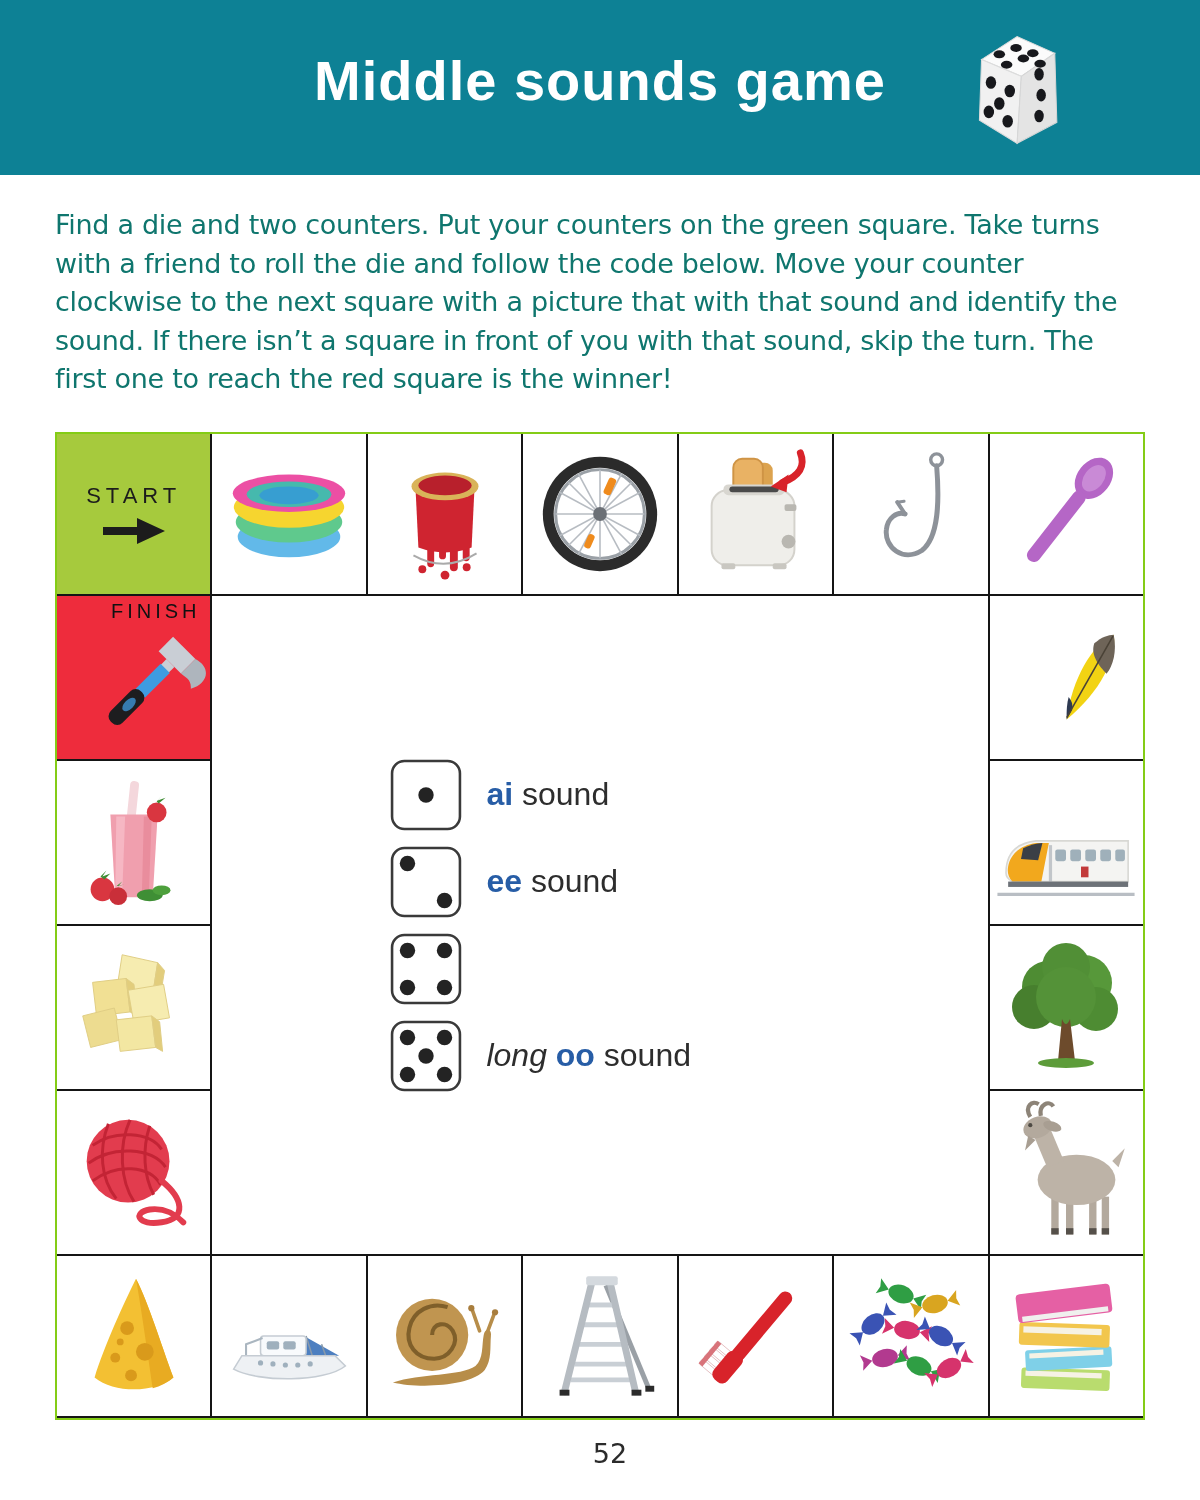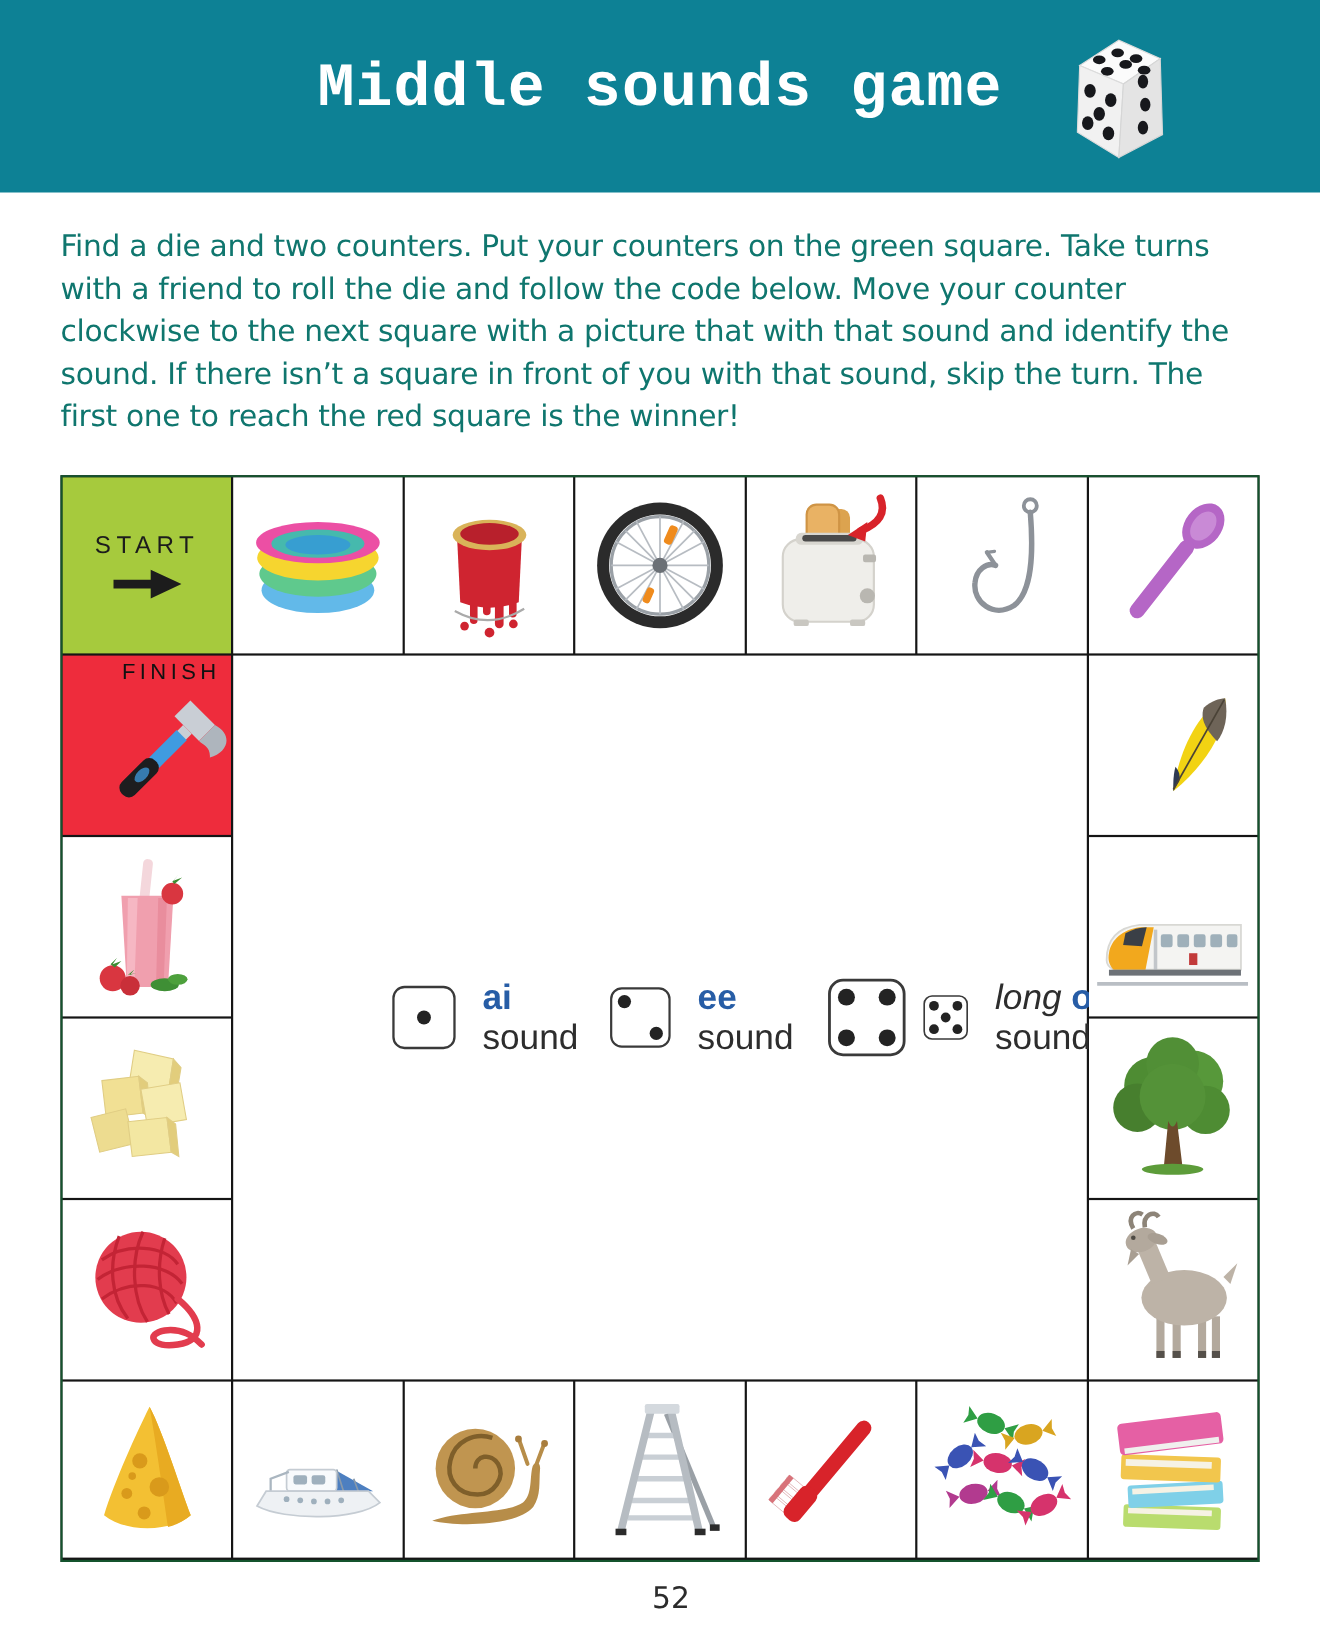--- a/index.html
+++ b/index.html
@@ -1,42 +1,42 @@
 <!DOCTYPE html>
 <html><head>
 <meta charset="utf-8">
 <style>
   * { margin:0; padding:0; box-sizing:border-box; }
   html,body { width:1200px; height:1500px; background:#ffffff; font-family:"Liberation Sans", sans-serif; }
   .page { position:relative; width:1200px; height:1500px; background:#fff; overflow:hidden; }
 
   
-  .header { position:absolute; left:0; top:0; width:1200px; height:175px; background:#0d8195;font-family:Liberation Mono, monospace; }
+  .header { position:absolute; left:0; top:0; width:1200px; height:175px; background:#0d8195; }
   .header-title { position:absolute; left:0; top:48px; width:1200px; text-align:center; color:#ffffff;
     font-size:56px; font-weight:bold; letter-spacing:1px; }
   .header-die { position:absolute; left:952px; top:24px; }
 
   
   .instructions { position:absolute; left:55px; top:206px; width:1092px; font-size:27px; line-height:38.5px;
     color:#0f766e; font-family:"DejaVu Sans", sans-serif; letter-spacing:-0.3px; }
 
   
   .board { position:absolute; left:55px; top:432px; width:1090px; height:988px;
     display:grid; grid-template-columns:repeat(7,1fr);
     grid-template-rows:160px 163px 163px 163px 163px 160px;
-    gap:2px; background:#151515; border:2px solid #14532d; }
+    gap:2px; background:#151515; border:2px solid #84cc16; }
   .cell { background:#ffffff; display:flex; align-items:center; justify-content:center; overflow:hidden; }
 
   .start { background:#a6ca3d; flex-direction:column; gap:8px; }
   .start-label { font-size:22px; letter-spacing:5px; color:#1c1c1c; }
 
   .finish { background:#ee2c3c; flex-direction:column; justify-content:flex-start; padding-top:4px; }
   .finish-label { font-size:20px; letter-spacing:4px; color:#111; }
 
-  .center { grid-column:2/7; grid-row:2/6; background:#ffffff; display:flex; 
+  .center { grid-column:2/7; grid-row:2/6; background:#ffffff; display:flex; flex-direction:column;
     justify-content:center; gap:15px; padding-left:178px; }
   .legend-row { display:flex; align-items:center; gap:24px; }
   .legend-text { font-size:32px; color:#2d2d2d; font-family:"Liberation Sans", sans-serif; }
   .legend-text .it { font-style:italic; }
   .legend-text .code { font-weight:bold; color:#275da6; }
 
   .c1 { grid-column:1; } .c7 { grid-column:7; }
   .r2 { grid-row:2;padding-left:44px; } .r3 { grid-row:3; } .r4 { grid-row:4; } .r5 { grid-row:5; }
 
   .page-number { position:absolute; left:0; top:1438px; width:1200px; text-align:center; font-size:27px;

